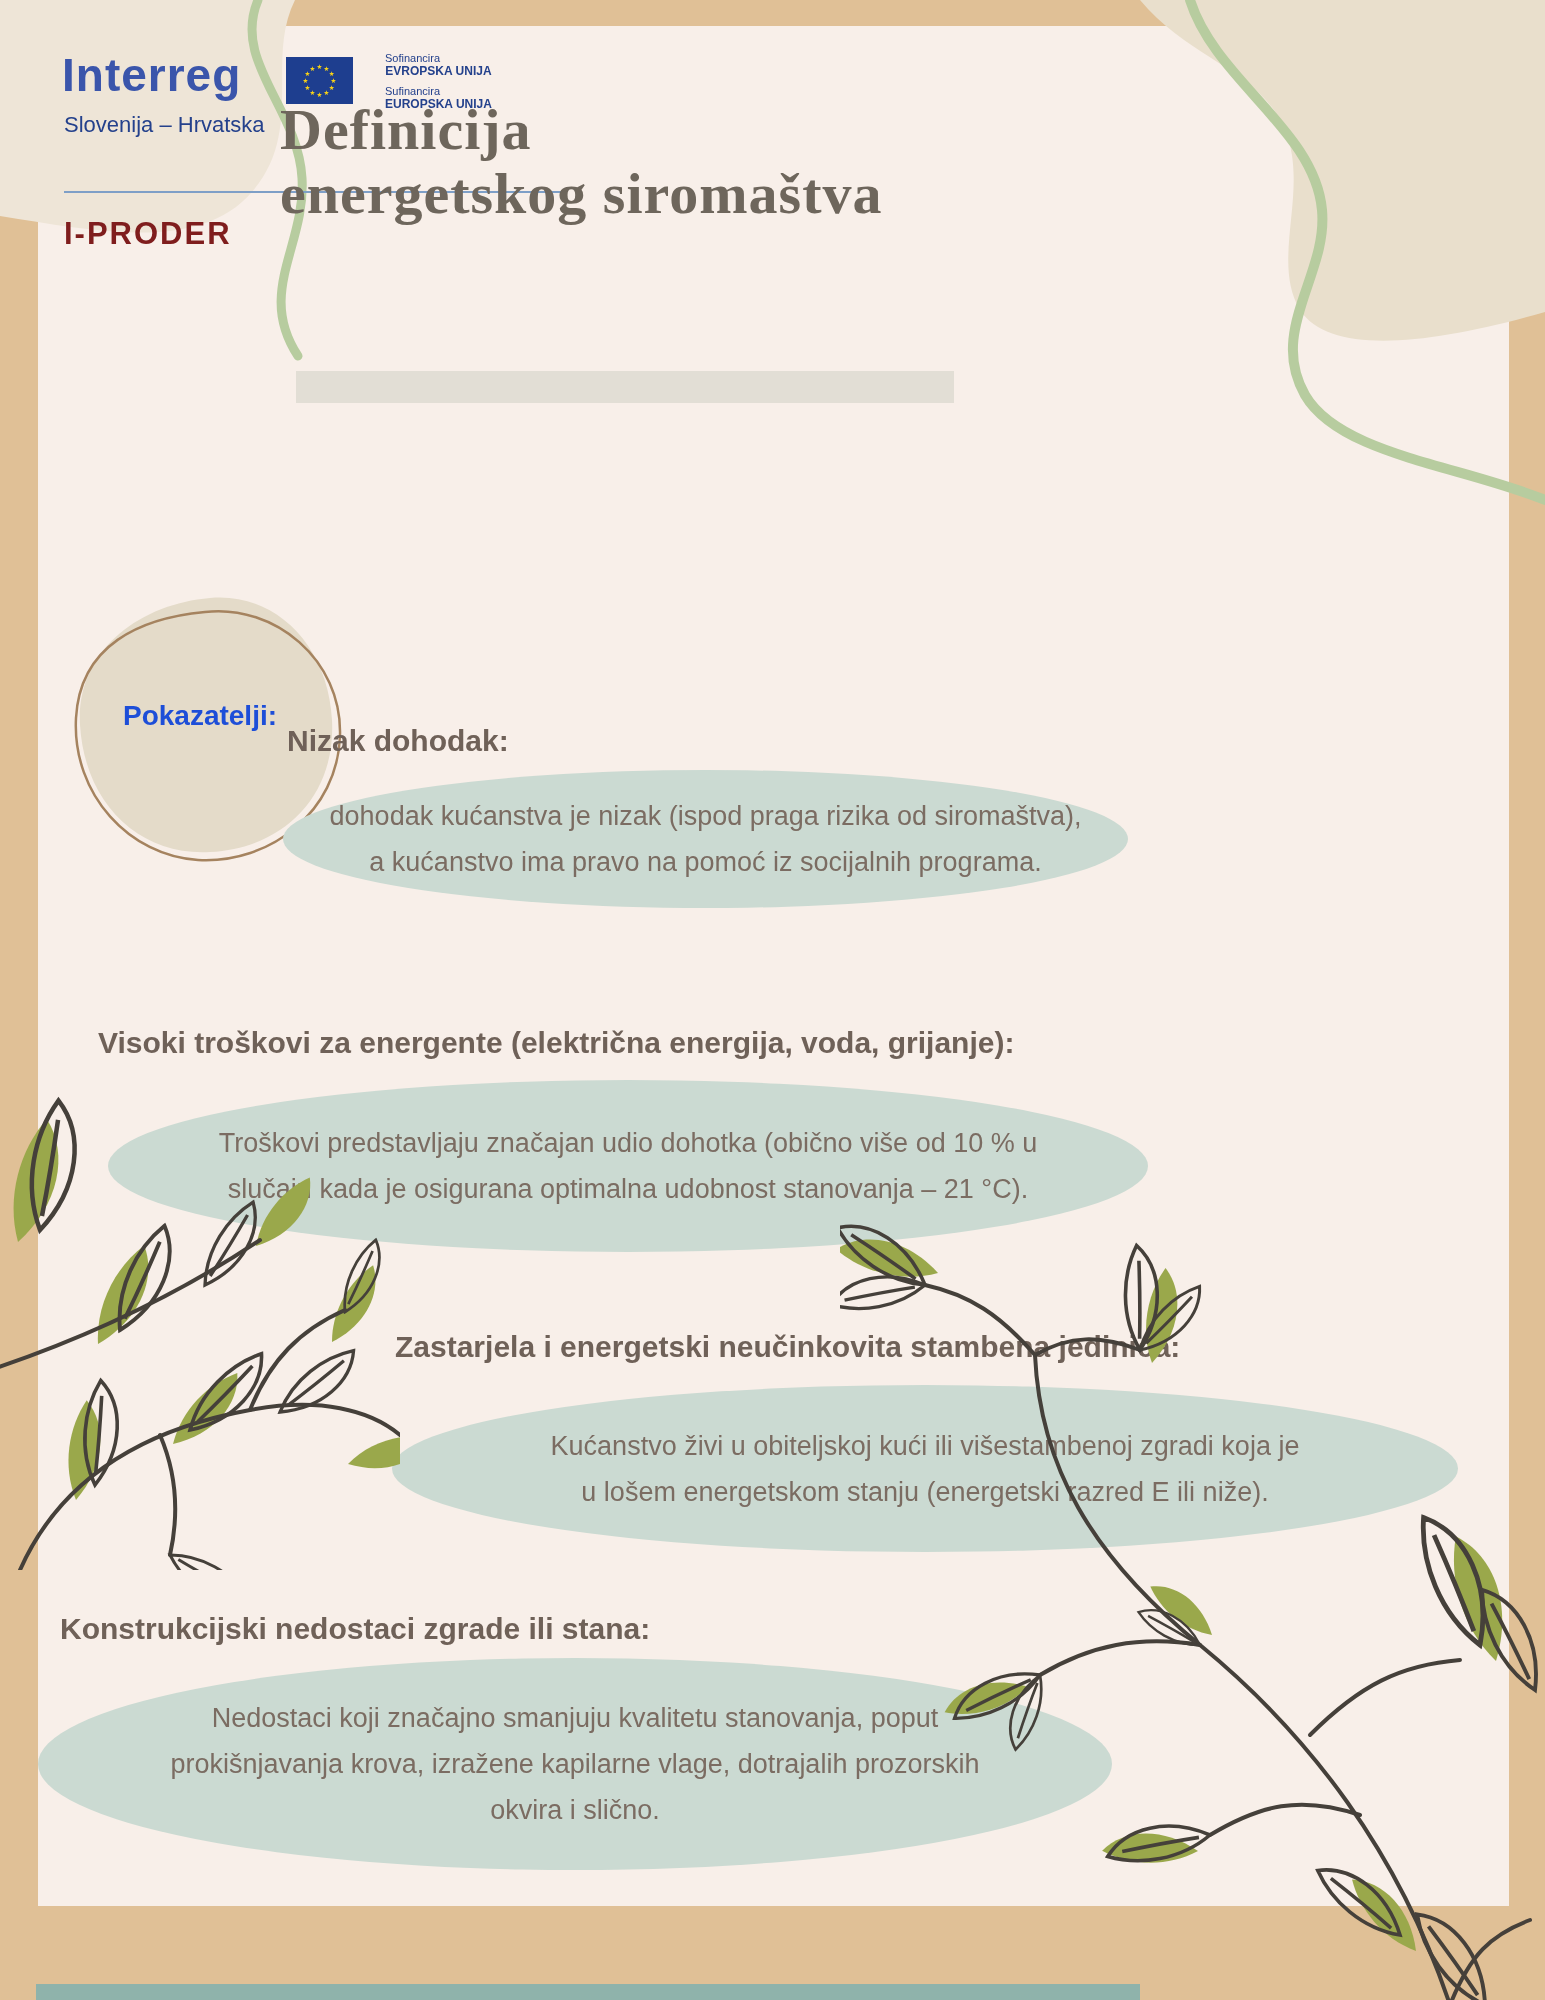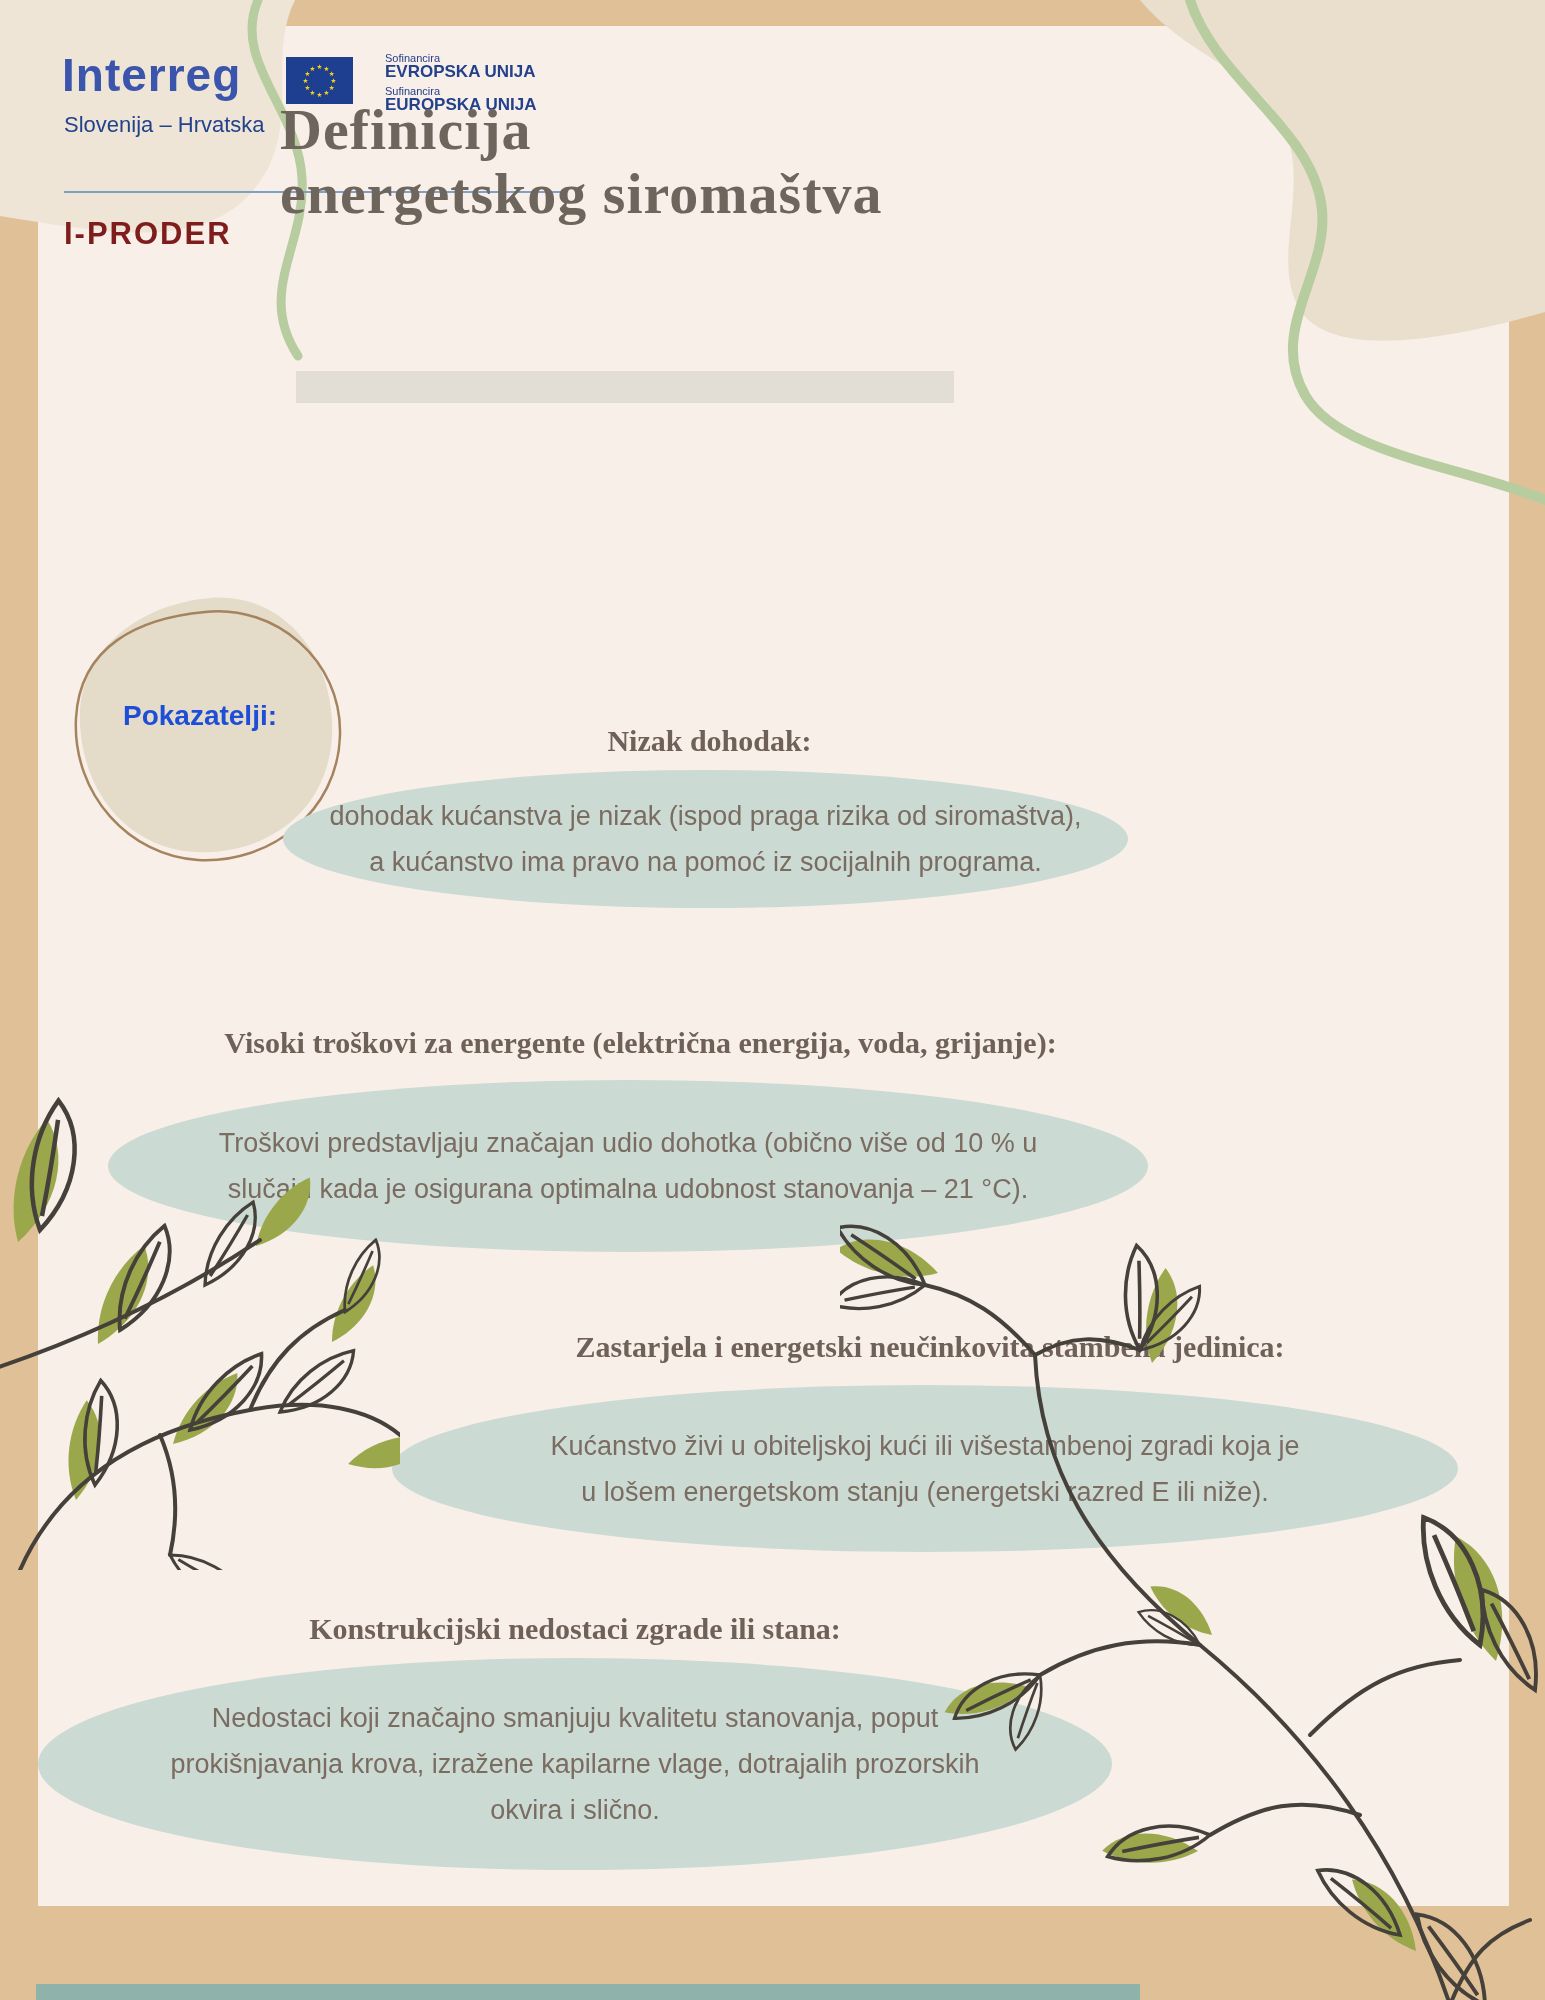--- a/index.html
+++ b/index.html
@@ -10,21 +10,21 @@
   .inner{position:absolute;left:38px;top:26px;width:1471px;height:1880px;background:#f8efe9;}
   .abs{position:absolute;}
   .pre{white-space:pre-line;}
 
   
   .interreg{left:62px;top:48px;font-size:46px;font-weight:bold;color:#3a55ab;letter-spacing:1px;}
   .euflag{left:286px;top:57px;}
   .funding{left:385px;top:52px;line-height:13px;color:#24418c;}
   .funding .grp{margin-bottom:7px;}
   .f-label{display:block;font-size:11px;}
-  .f-value{display:block;font-size:17px;font-weight:bold;}
+  .f-value{display:block;font-size:12px;font-weight:bold;text-align:center;}
   .program{left:64px;top:112px;font-size:22px;font-weight:normal;color:#24418c;}
   .logo-divider{left:64px;top:191px;width:500px;height:2px;background:#7e9fc7;}
   .project{left:64px;top:216px;font-size:31px;font-weight:bold;color:#7f1d1d;letter-spacing:2px;}
 
   
   .title{
     left:280px;top:98px;width:660px;text-align:left;
     font-family:"Liberation Serif",serif;font-weight:bold;
     font-size:58px;line-height:64px;color:#6e665c;letter-spacing:1px;
   }
@@ -37,21 +37,21 @@
   }
 
   
   .indicator-label{
     left:70px;top:700px;width:260px;text-align:center;
     font-size:28px;font-weight:bold;color:#1d4ed8;
   }
 
   
   .sec-heading{
-    text-align:center;font-size:30px;font-weight:bold;color:#6f6158;font-family:Liberation Serif, serif;
+    text-align:left;font-size:30px;font-weight:bold;color:#6f6158;
   }
   .pill{
     background:#cbdad2;border-radius:50%;
     display:flex;align-items:center;justify-content:center;text-align:center;
     font-size:27px;line-height:46px;color:#7b6c62;
   }
   .h1{left:287px;top:724px;width:845px;}
   .p1{left:283px;top:770px;width:845px;height:138px;}
   .h2{left:98px;top:1026px;width:1085px;}
   .p2{left:108px;top:1080px;width:1040px;height:172px;}

